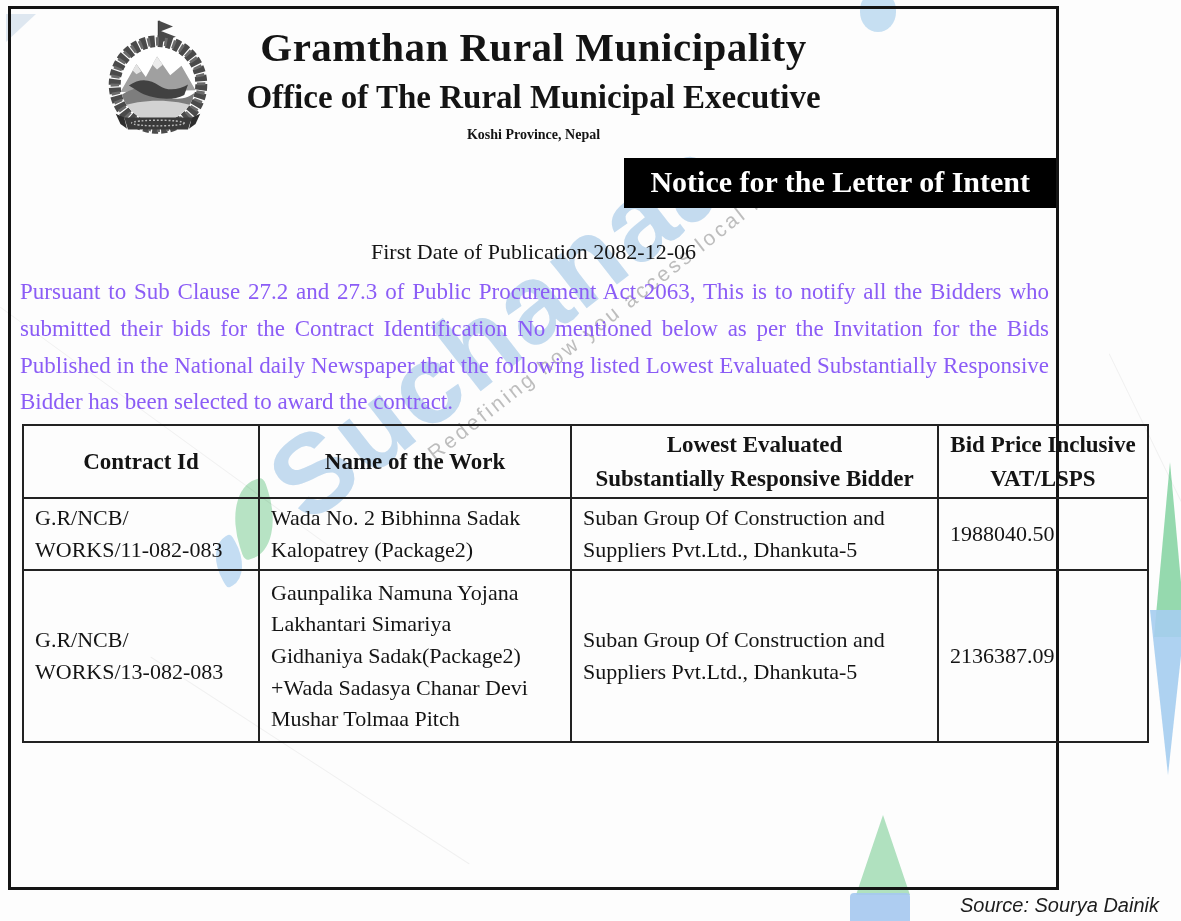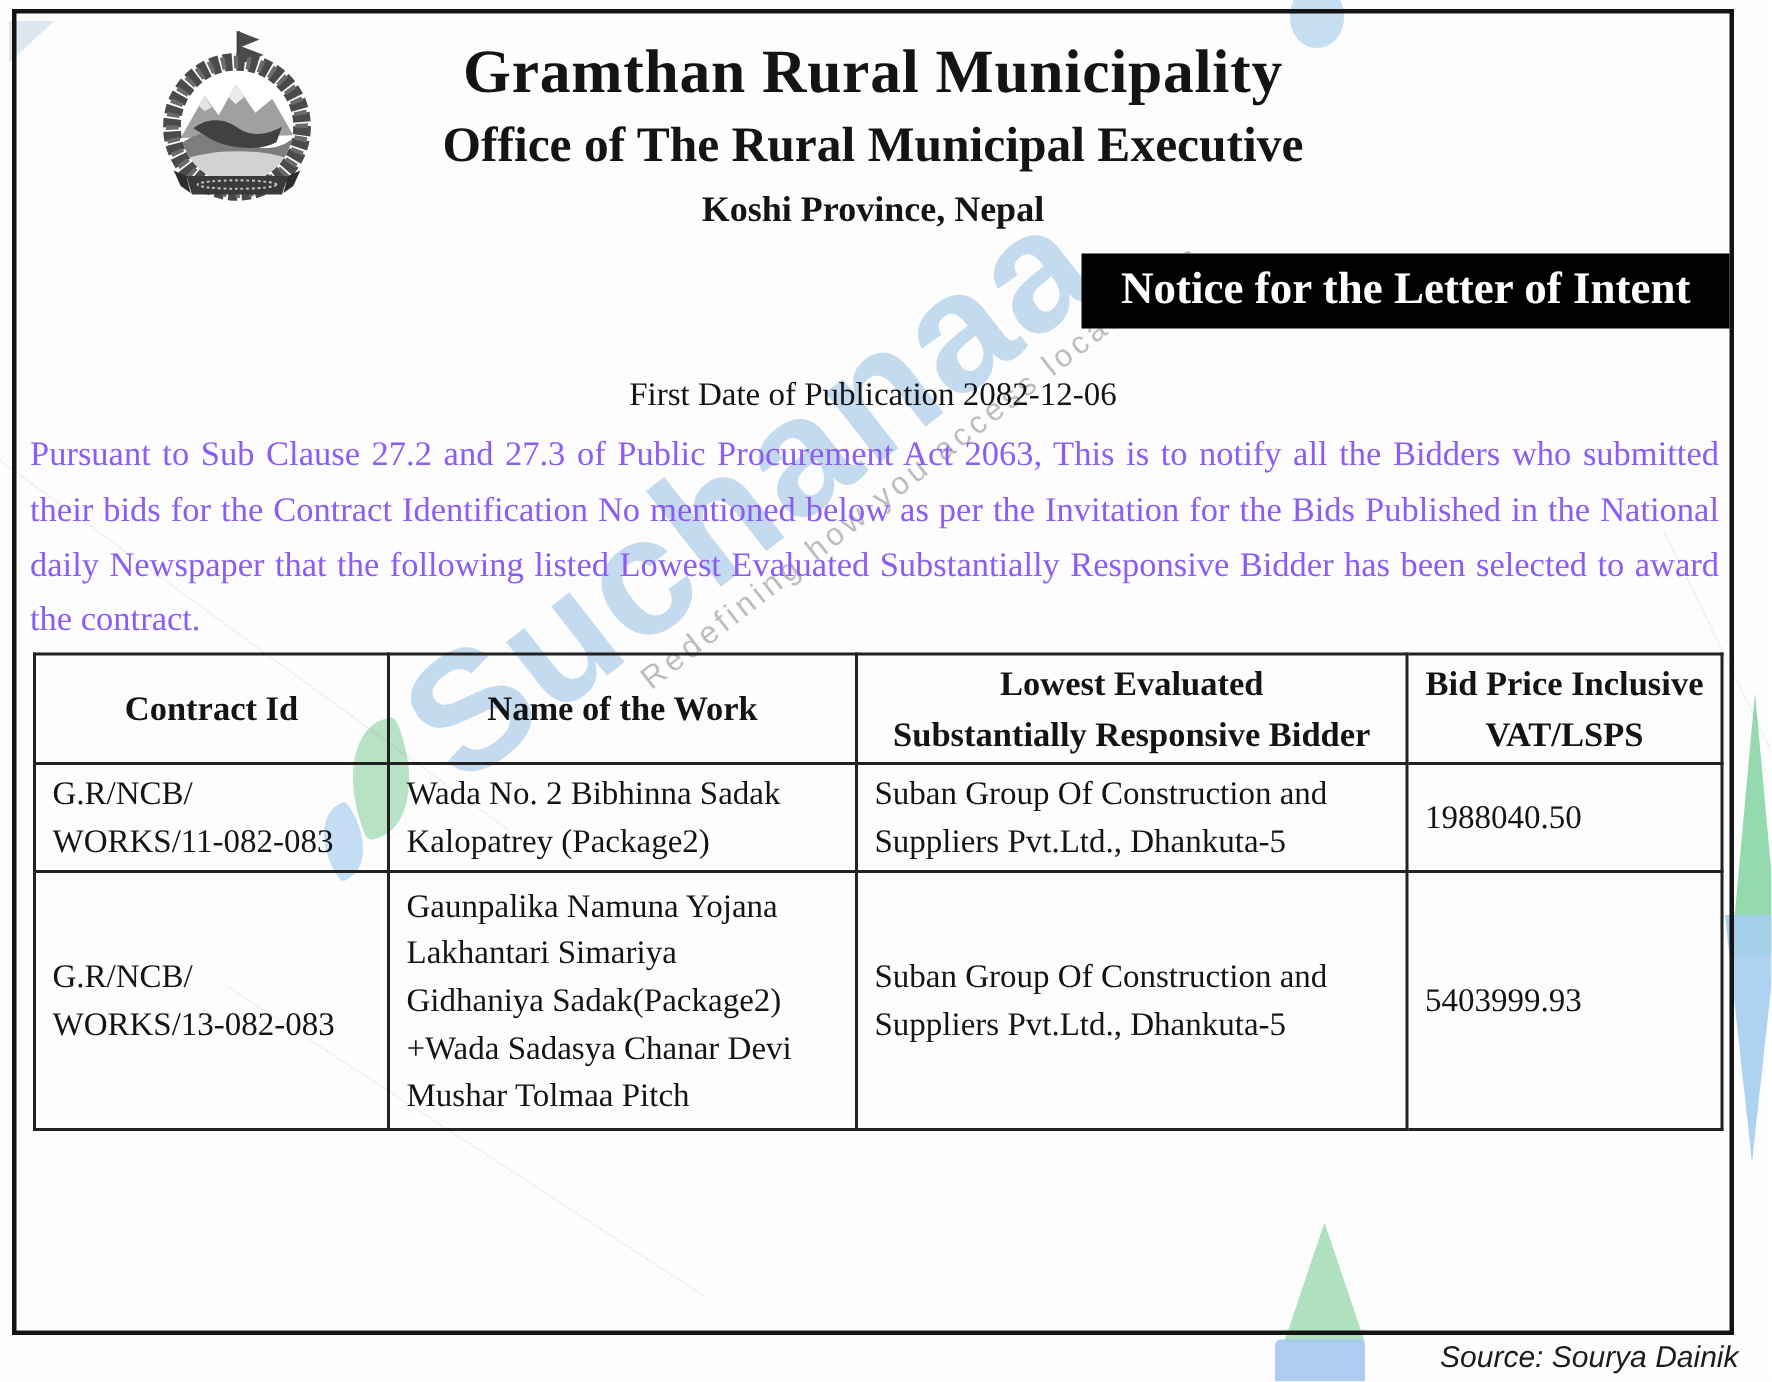--- a/index.html
+++ b/index.html
@@ -27,21 +27,21 @@
     border-bottom:80px solid rgba(150,215,170,.75); }
   .rect-bottom-blue { left:850px; top:893px; width:60px; height:28px;
     background:rgba(165,200,240,.9); border-radius:4px 4px 0 0; }
   .crease { position:absolute; z-index:2; background:rgba(0,0,0,.05); pointer-events:none; }
   .crease1 { left:-40px; top:430px; width:420px; height:1px; transform:rotate(36deg); }
   .crease2 { left:980px; top:560px; width:460px; height:1px; transform:rotate(64deg); }
   .crease3 { left:120px; top:760px; width:380px; height:1px; transform:rotate(33deg); }
 
   
   .doc {
-    position:absolute; left:8px; top:6px; width:1148px; height:884px;
+    position:absolute; left:8px; top:6px; width:1051px; height:884px;
     border:3px solid #141414; background:transparent; z-index:1;
   }
   .watermark {
     position:absolute; left:250px; top:452px; z-index:0;
     transform:rotate(-38deg); transform-origin:0 0; width:760px; pointer-events:none;
   }
   .wm-brand {
     display:block; font-family:"Liberation Sans","DejaVu Sans",sans-serif;
     font-weight:bold; font-size:112px; letter-spacing:2px;
     color:rgba(128,178,222,.46); line-height:1;
@@ -59,21 +59,21 @@
     background:rgba(150,195,235,.55); transform:rotate(-30deg); }
 
   .doc-content { position:relative; z-index:1; }
 
   
   .hdr { position:relative; text-align:center; padding-top:14px; }
   .logo { position:absolute; left:86px; top:8px; }
   .t-muni  { font-size:41px; font-weight:bold; letter-spacing:.5px; }
   .t-office{ font-size:33px; font-weight:bold; margin-top:8px; }
   .t-addr1 { font-size:22px; font-weight:bold; margin-top:14px; }
-  .t-addr2 { font-size:24px; font-weight:bold; margin-top:11px; }
+  .t-addr2 { font-size:14px; font-weight:bold; margin-top:11px; }
 
   .banner-wrap { text-align:right; margin-top:15px; }
   .banner {
     display:inline-block; background:#000; color:#fff;
     font-size:30px; font-weight:bold; padding:7px 26px 9px 26px;
   }
   .pubdate { text-align:center; font-size:22px; font-weight:normal; margin-top:31px; }
 
   .body-par {
     margin:9px 7px 0 9px; font-size:23px; line-height:1.6;
@@ -202,21 +202,21 @@
           <tr class="r3">
             <td>G.R/NCB/
 WORKS/13-082-083</td>
             <td>Gaunpalika Namuna Yojana
 Lakhantari Simariya
 Gidhaniya Sadak(Package2)
 +Wada Sadasya Chanar Devi
 Mushar Tolmaa Pitch</td>
             <td>Suban Group Of Construction and
 Suppliers Pvt.Ltd., Dhankuta-5</td>
-            <td>5403999.93</td>
+            <td>2136387.09</td>
           </tr>
         </tbody>
       </table>
 
     </div>
   </div>
 
   <div class="source">Source: Sourya Dainik</div>
 
 </div>

